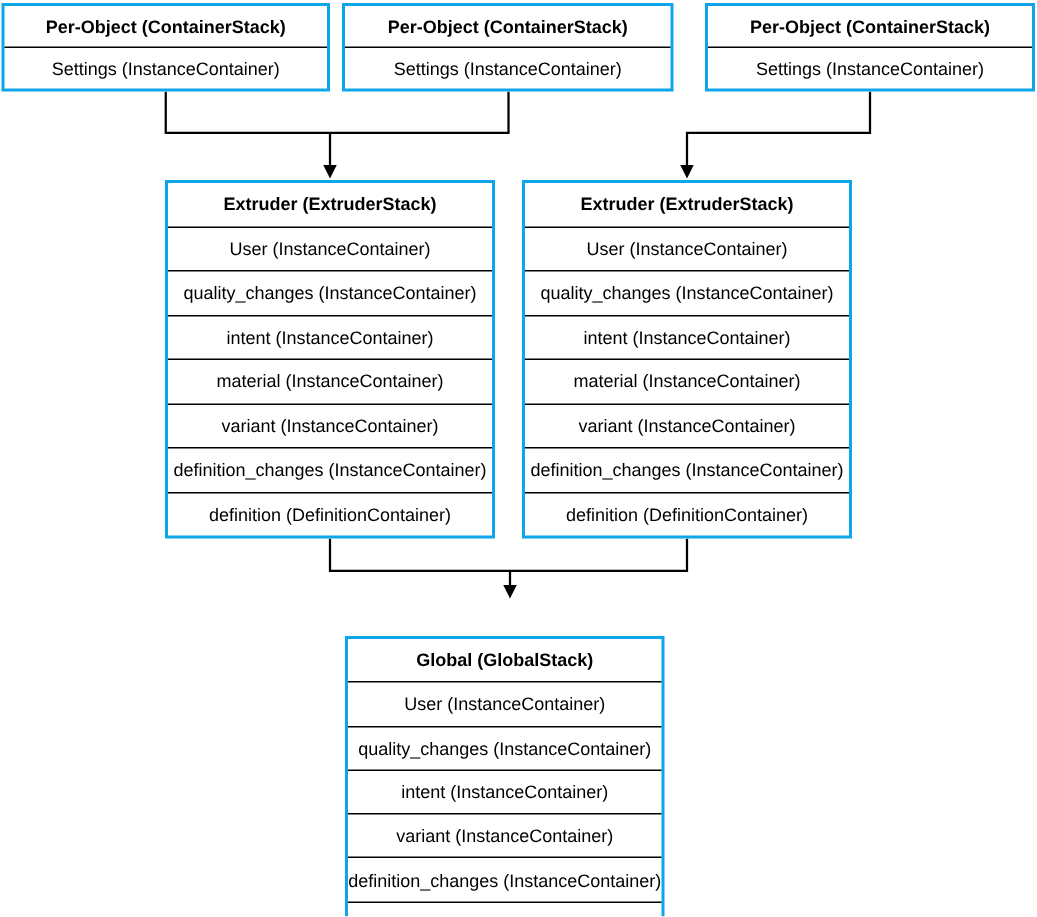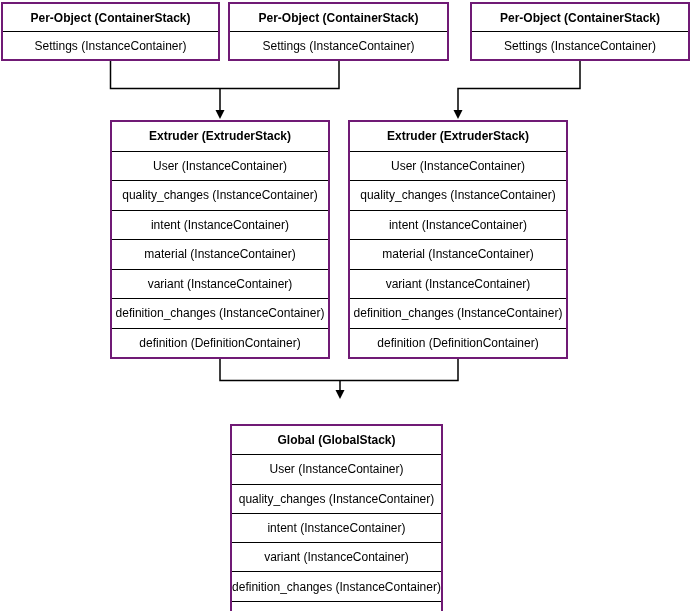--- a/index.html
+++ b/index.html
@@ -20,21 +20,21 @@
     position: absolute;
     left: 0;
     top: 0;
     width: 691px;
     height: 611px;
     pointer-events: none;
   }
   .node {
     position: absolute;
     box-sizing: border-box;
-    border: 2px solid #701a75;
+    border: 2px solid #0ea5e9;
     background: #ffffff;
     display: flex;
     flex-direction: column;
   }
   .cell {
     flex: 1 1 0;
     display: flex;
     align-items: center;
     justify-content: center;
     font-size: 12px;

